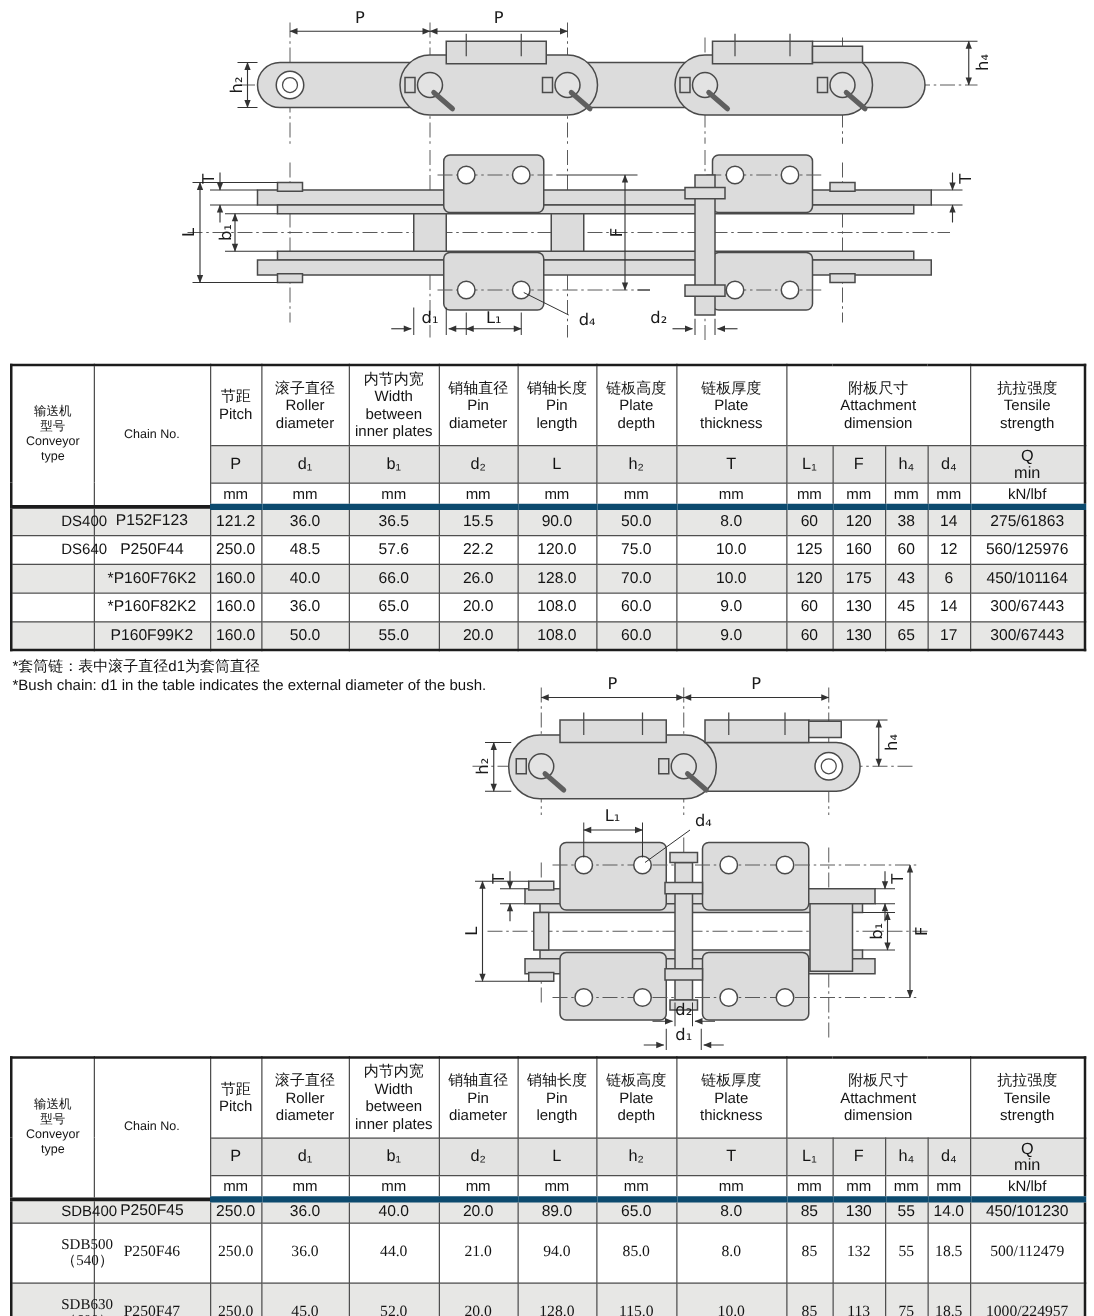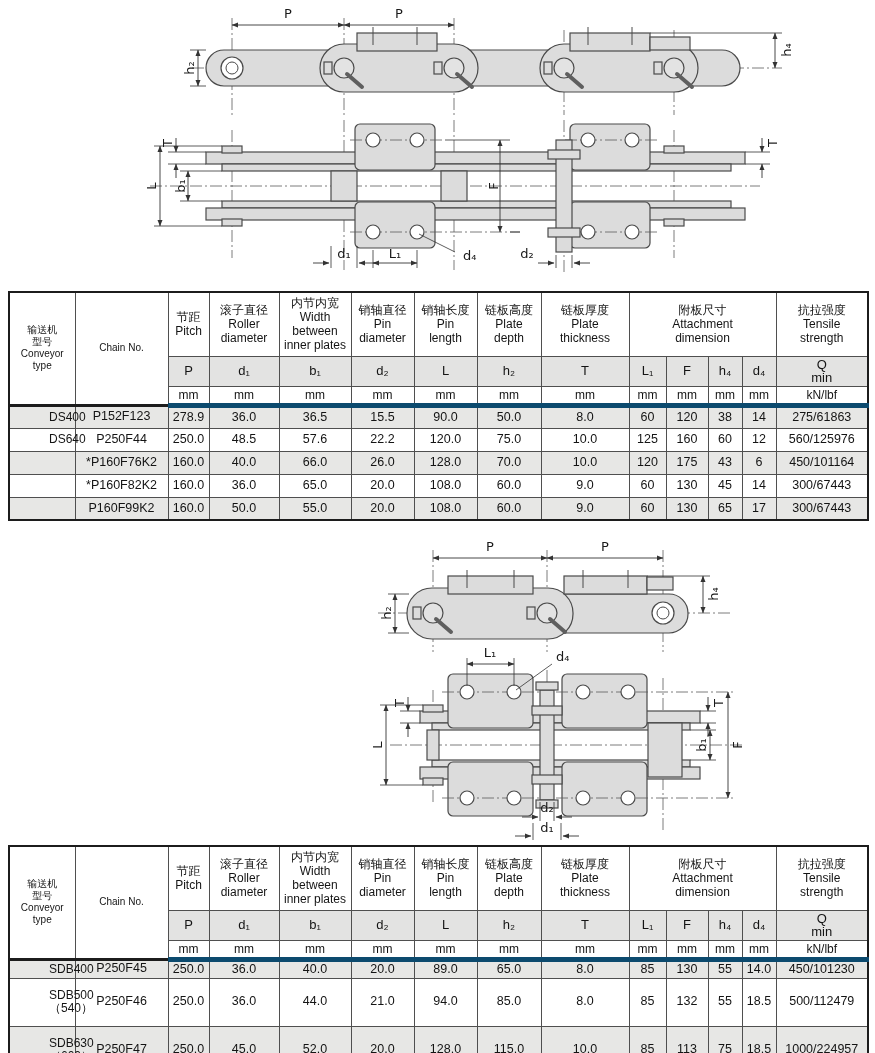--- a/index.html
+++ b/index.html
@@ -27,21 +27,21 @@
             font-weight:400;padding:1px 2px;box-sizing:border-box;}
   .hrow1 th{font-size:12px;line-height:1.18;white-space:pre-line;height:64px;background:#fff;}
   th.spanhdr{font-size:10px;line-height:1.2;white-space:pre-line;border-bottom:3px solid #1c1c1c;}
   .hrow2 td{background:#e3e3e2;font-size:13px;height:29px;white-space:pre-line;line-height:1.05;}
   .hrow3 td{font-size:12px;height:18px;border-bottom:5px solid #0c4a6e;}
   .tbl tbody td{font-size:12.5px;line-height:1.1;}
   .tbl tbody td.type{font-size:12px;white-space:pre-line;padding-left:39px;}
   tr.g td{background:#e7e7e5;}
   #table1 tbody tr{height:23px;}
   #table2 tbody tr.r1{height:14px;}
-  #table2 tbody tr.r2,#table2 tbody tr.r3{height:48px;}
+  #table2 tbody tr.r2,#table2 tbody tr.r3{height:48px;font-family:Liberation Serif, serif;}
   .note{position:absolute;left:10px;top:526px;font-size:12px;line-height:15px;color:#111;}
 </style>
 </head>
 <body>
 
 <div class="page">
 
 <svg id="diagA" class="diag" width="875" height="288" viewBox="0 0 875 288">
   <defs>
     <marker id="mA" viewBox="0 0 10 10" refX="9.5" refY="5" markerWidth="9" markerHeight="7" orient="auto-start-reverse">
@@ -262,21 +262,21 @@
       <td>mm</td>
       <td>mm</td>
       <td>mm</td>
       <td>kN/lbf</td>
     </tr>
   </thead>
   <tbody>
     <tr class="g">
       <td class="type">DS400</td>
           <td>P152F123</td>
-          <td>278.9</td>
+          <td>121.2</td>
           <td>36.0</td>
           <td>36.5</td>
           <td>15.5</td>
           <td>90.0</td>
           <td>50.0</td>
           <td>8.0</td>
           <td>60</td>
           <td>120</td>
           <td>38</td>
           <td>14</td>
@@ -342,20 +342,24 @@
           <td>9.0</td>
           <td>60</td>
           <td>130</td>
           <td>65</td>
           <td>17</td>
           <td>300/67443</td>
     </tr>
   </tbody>
 </table>
 
+<div class="note">
+  <div>*套筒链：表中滚子直径d1为套筒直径</div>
+  <div>*Bush chain: d1 in the table indicates the external diameter of the bush.</div>
+</div>
 
 <svg id="diagB" class="diag" width="875" height="305" viewBox="0 0 875 305">
   <defs>
     <marker id="mB" viewBox="0 0 10 10" refX="9.5" refY="5" markerWidth="9" markerHeight="7" orient="auto-start-reverse">
       <path d="M0,1 L10,5 L0,9 z" fill="#333"></path>
     </marker>
   </defs>
 
   <g>
     <line class="cl" x1="378" y1="73" x2="730" y2="73"></line>

